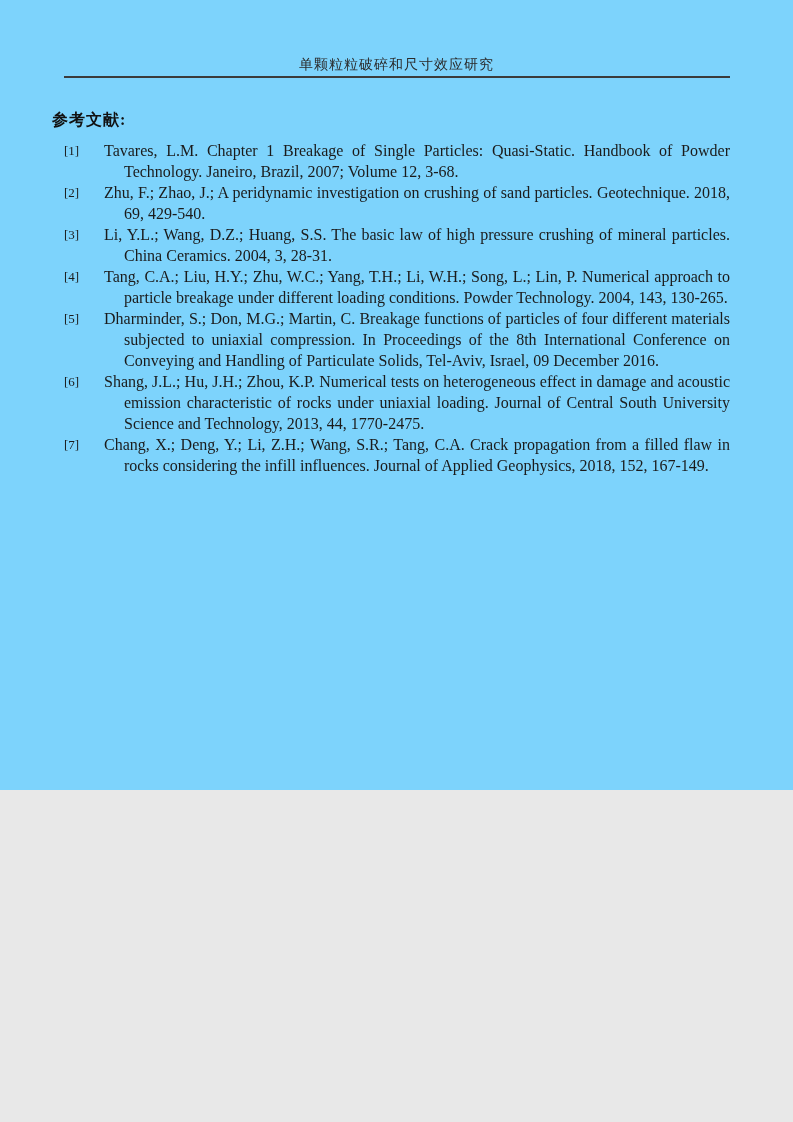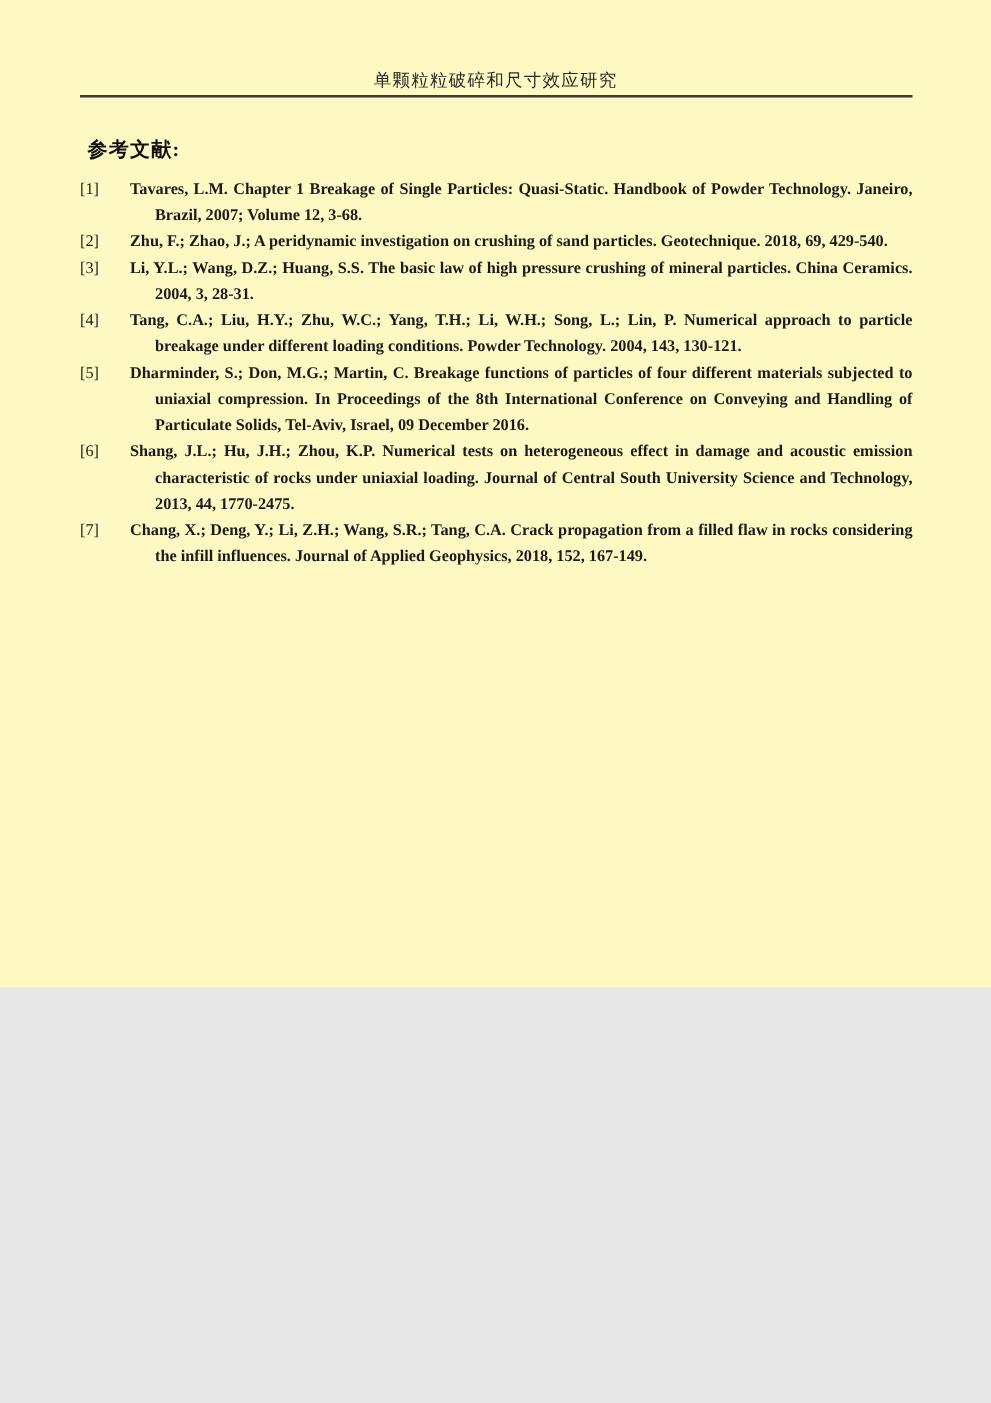--- a/index.html
+++ b/index.html
@@ -5,21 +5,21 @@
   html, body {
     margin: 0;
     padding: 0;
     background: #e8e8e8;
   }
   .page {
     position: relative;
     width: 793px;
     height: 790px;
     margin: 0 auto;
-    background: #fef9c3;
+    background: #7dd3fc;
     font-family: "Liberation Serif", "DejaVu Serif", serif;
     color: #1b1b1b;
     overflow: hidden;
   }
   .header-title {
     position: absolute;
     top: 56px;
     left: 0;
     width: 100%;
     text-align: center;
@@ -31,21 +31,21 @@
     position: absolute;
     top: 76px;
     left: 64px;
     width: 666px;
     height: 2px;
     background: #3b3b3b;
   }
   .refs-heading {
     position: absolute;
     top: 110px;
-    left: 70px;
+    left: 52px;
     font-size: 16px;
     font-weight: bold;
     color: #111;
     letter-spacing: 1px;
   }
   .refs-list {
     position: absolute;
     top: 140px;
     left: 64px;
     width: 666px;
@@ -54,26 +54,25 @@
     display: flex;
     align-items: flex-start;
   }
   .ref-label {
     flex: 0 0 40px;
     font-size: 13px;
     line-height: 21px;
   }
   .ref-text {
     flex: 1 1 auto;
-    font-size: 13px;
+    font-size: 16px;
     line-height: 21px;
     text-align: justify;
     padding-left: 20px;
     text-indent: -20px;
-    font-weight: bold;
   }
   .footer-rule {
     position: absolute;
     top: 1050px;
     left: 64px;
     width: 666px;
     height: 6px;
   }
   .footer-page {
     position: absolute;
@@ -117,21 +116,21 @@
       <div class="ref-text">Zhu, F.; Zhao, J.; A peridynamic investigation on crushing of sand particles. Geotechnique. 2018, 69, 429-540.</div>
     </div>
 
     <div class="ref-item">
       <span class="ref-label">[3]</span>
       <div class="ref-text">Li, Y.L.; Wang, D.Z.; Huang, S.S. The basic law of high pressure crushing of mineral particles. China Ceramics. 2004, 3, 28-31.</div>
     </div>
 
     <div class="ref-item">
       <span class="ref-label">[4]</span>
-      <div class="ref-text">Tang, C.A.; Liu, H.Y.; Zhu, W.C.; Yang, T.H.; Li, W.H.; Song, L.; Lin, P. Numerical approach to particle breakage under different loading conditions. Powder Technology. 2004, 143, 130-121.</div>
+      <div class="ref-text">Tang, C.A.; Liu, H.Y.; Zhu, W.C.; Yang, T.H.; Li, W.H.; Song, L.; Lin, P. Numerical approach to particle breakage under different loading conditions. Powder Technology. 2004, 143, 130-265.</div>
     </div>
 
     <div class="ref-item">
       <span class="ref-label">[5]</span>
       <div class="ref-text">Dharminder, S.; Don, M.G.; Martin, C. Breakage functions of particles of four different materials subjected to uniaxial compression. In Proceedings of the 8th International Conference on Conveying and Handling of Particulate Solids, Tel-Aviv, Israel, 09 December 2016.</div>
     </div>
 
     <div class="ref-item">
       <span class="ref-label">[6]</span>
       <div class="ref-text">Shang, J.L.; Hu, J.H.; Zhou, K.P. Numerical tests on heterogeneous effect in damage and acoustic emission characteristic of rocks under uniaxial loading. Journal of Central South University Science and Technology, 2013, 44, 1770-2475.</div>

